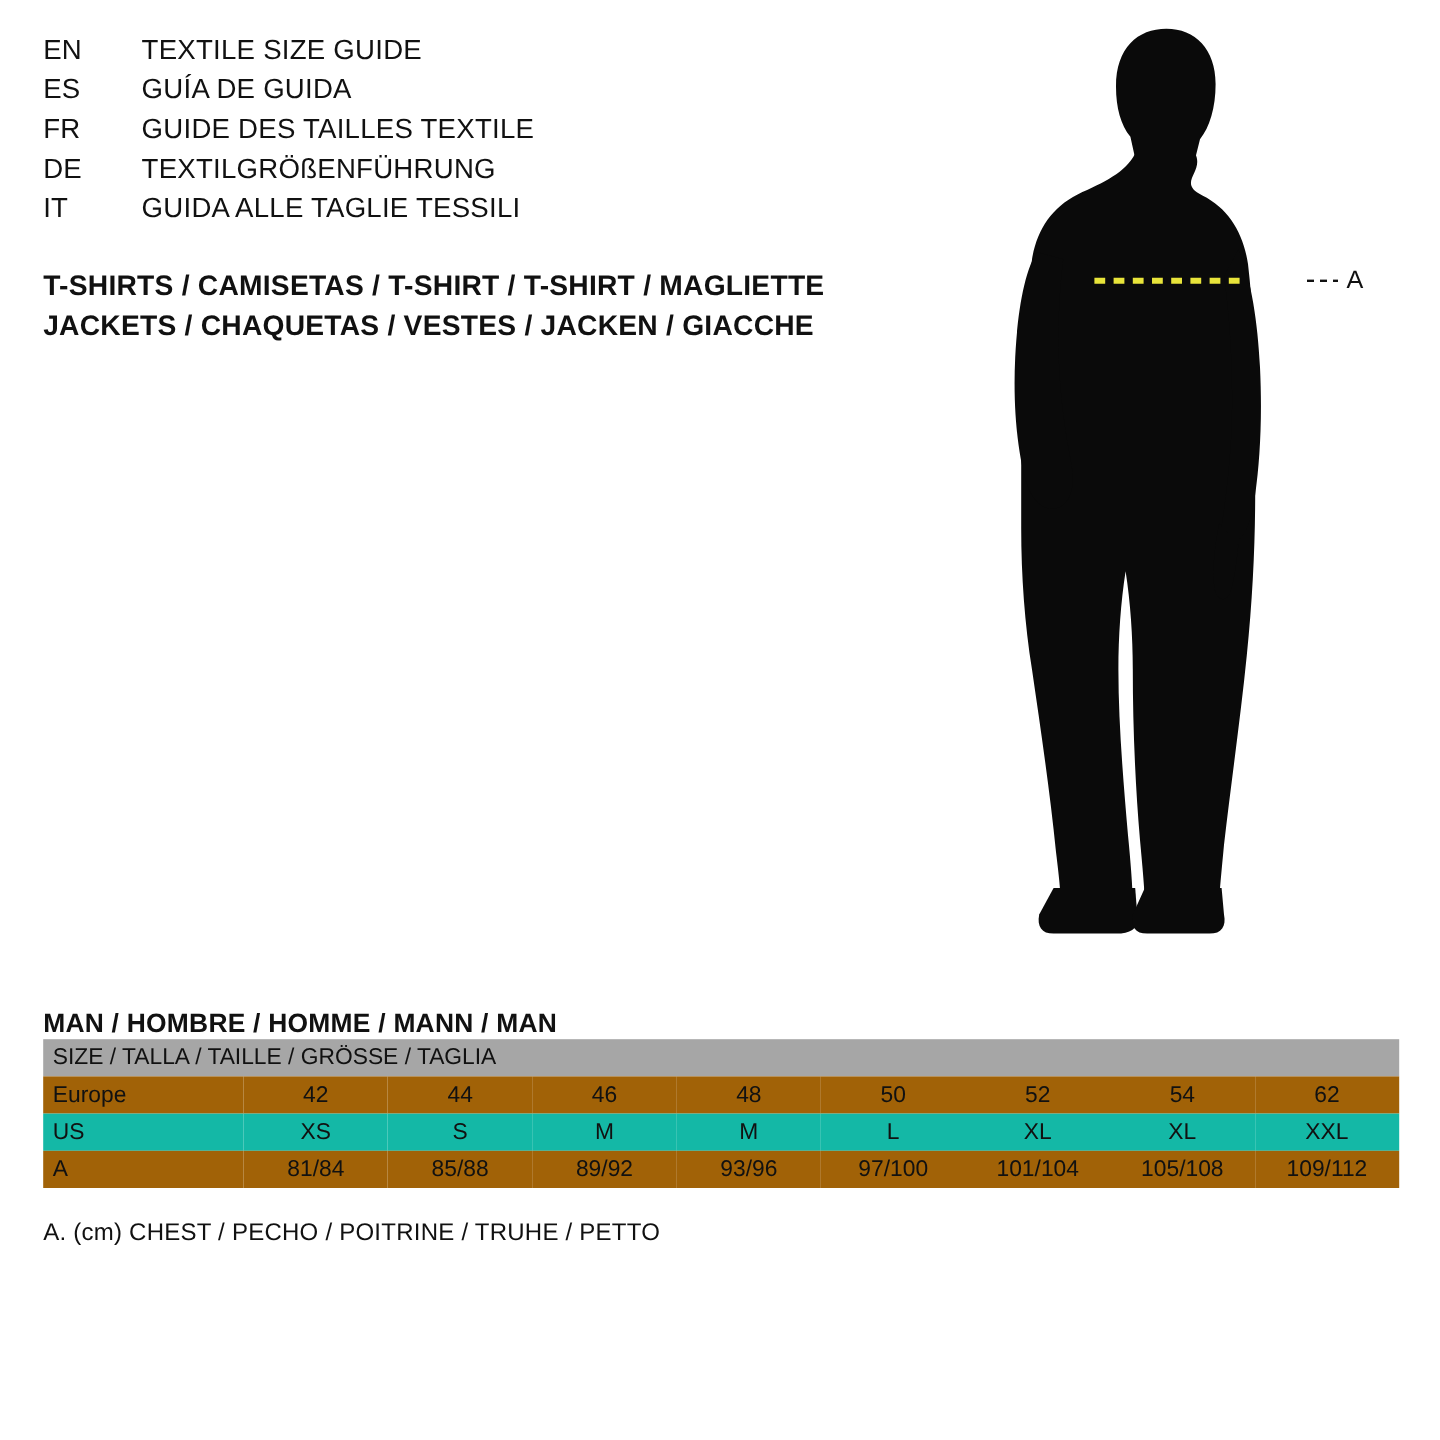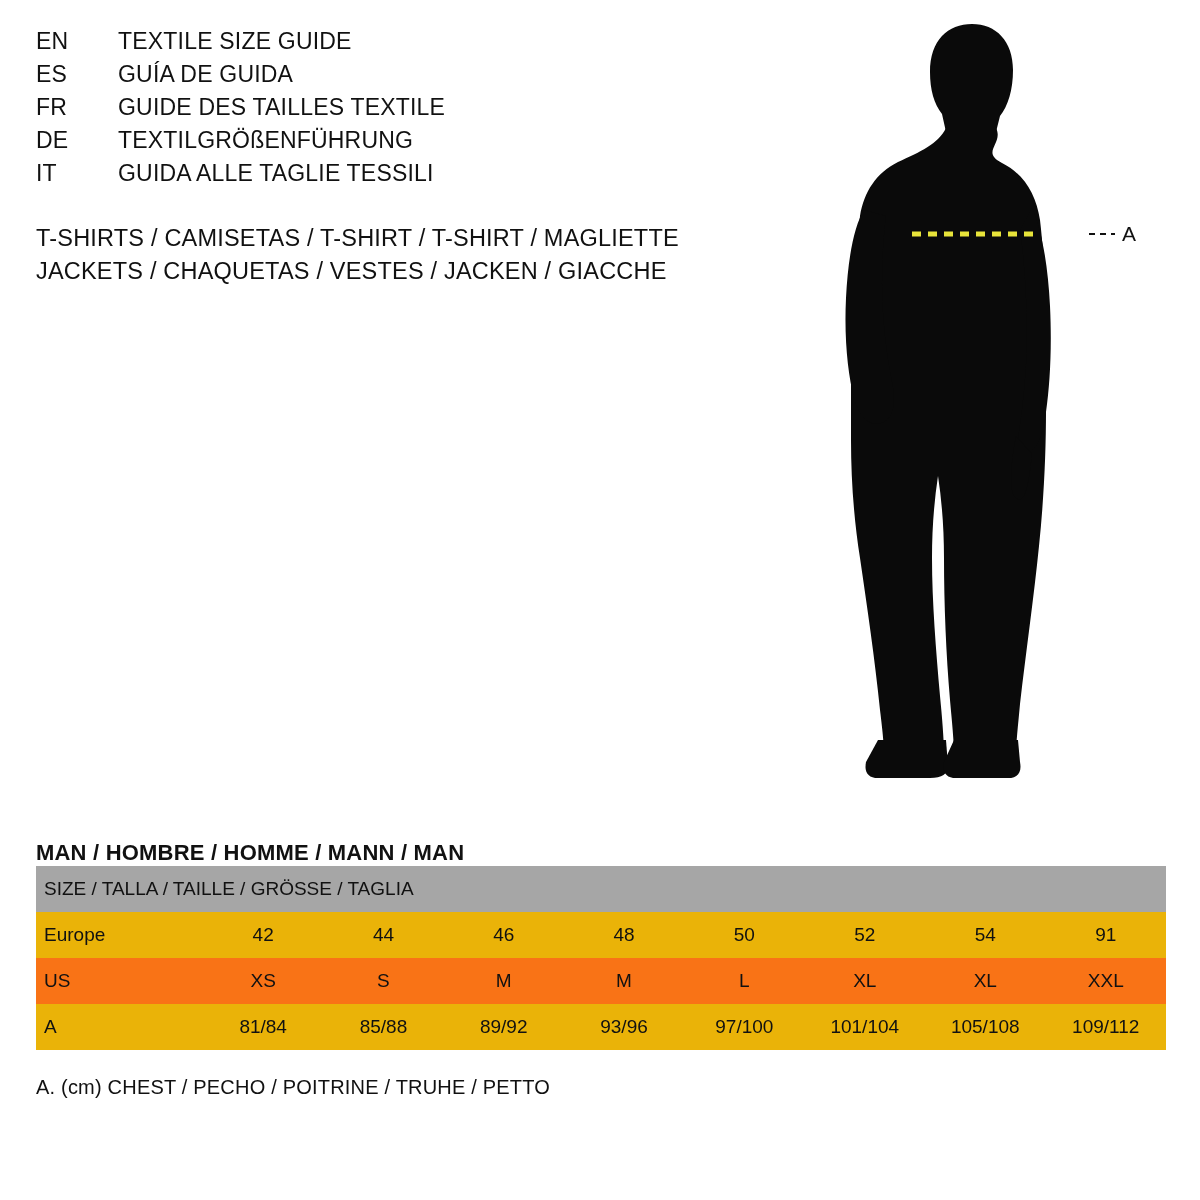--- a/index.html
+++ b/index.html
@@ -41,21 +41,21 @@
 
   
   .cat-block {
     position: absolute;
     left: 36px;
     top: 222px;
     width: 760px;
   }
   .cat-line {
     font-size: 23.5px;
-    font-weight: normal;
+    font-weight: bold;
     letter-spacing: 0.2px;
     line-height: 33px;
     white-space: nowrap;
   }
 
   
   .figure-wrap {
     position: absolute;
     left: 820px;
     top: 10px;
@@ -92,33 +92,33 @@
     font-weight: bold;
     letter-spacing: 0.2px;
   }
   table.size-table {
     border-collapse: collapse;
     width: 1130px;
     font-size: 19px;
   }
   table.size-table td {
     padding: 0;
-    height: 46px;
+    height: 31px;
     vertical-align: middle;
   }
   .hdr-row td {
     background: #a6a6a6;
     font-size: 19px;
     height: 32px;
   }
   .hdr-row td:first-child {
     padding-left: 8px;
   }
-  .row-light td { background: #eab308; }
-  .row-grey td { background: #f97316; }
+  .row-light td { background: #a16207; }
+  .row-grey td { background: #14b8a6; }
   .row-label {
     width: 160px;
     padding-left: 8px !important;
     text-align: left;
   }
   .cell {
     width: 121px;
     text-align: center;
   }
   .footnote {
@@ -217,21 +217,21 @@
       </tr>
       <tr class="row-light">
         <td class="row-label">Europe</td>
         <td class="cell">42</td>
         <td class="cell">44</td>
         <td class="cell">46</td>
         <td class="cell">48</td>
         <td class="cell">50</td>
         <td class="cell">52</td>
         <td class="cell">54</td>
-        <td class="cell">91</td>
+        <td class="cell">62</td>
       </tr>
       <tr class="row-grey">
         <td class="row-label">US</td>
         <td class="cell">XS</td>
         <td class="cell">S</td>
         <td class="cell">M</td>
         <td class="cell">M</td>
         <td class="cell">L</td>
         <td class="cell">XL</td>
         <td class="cell">XL</td>

